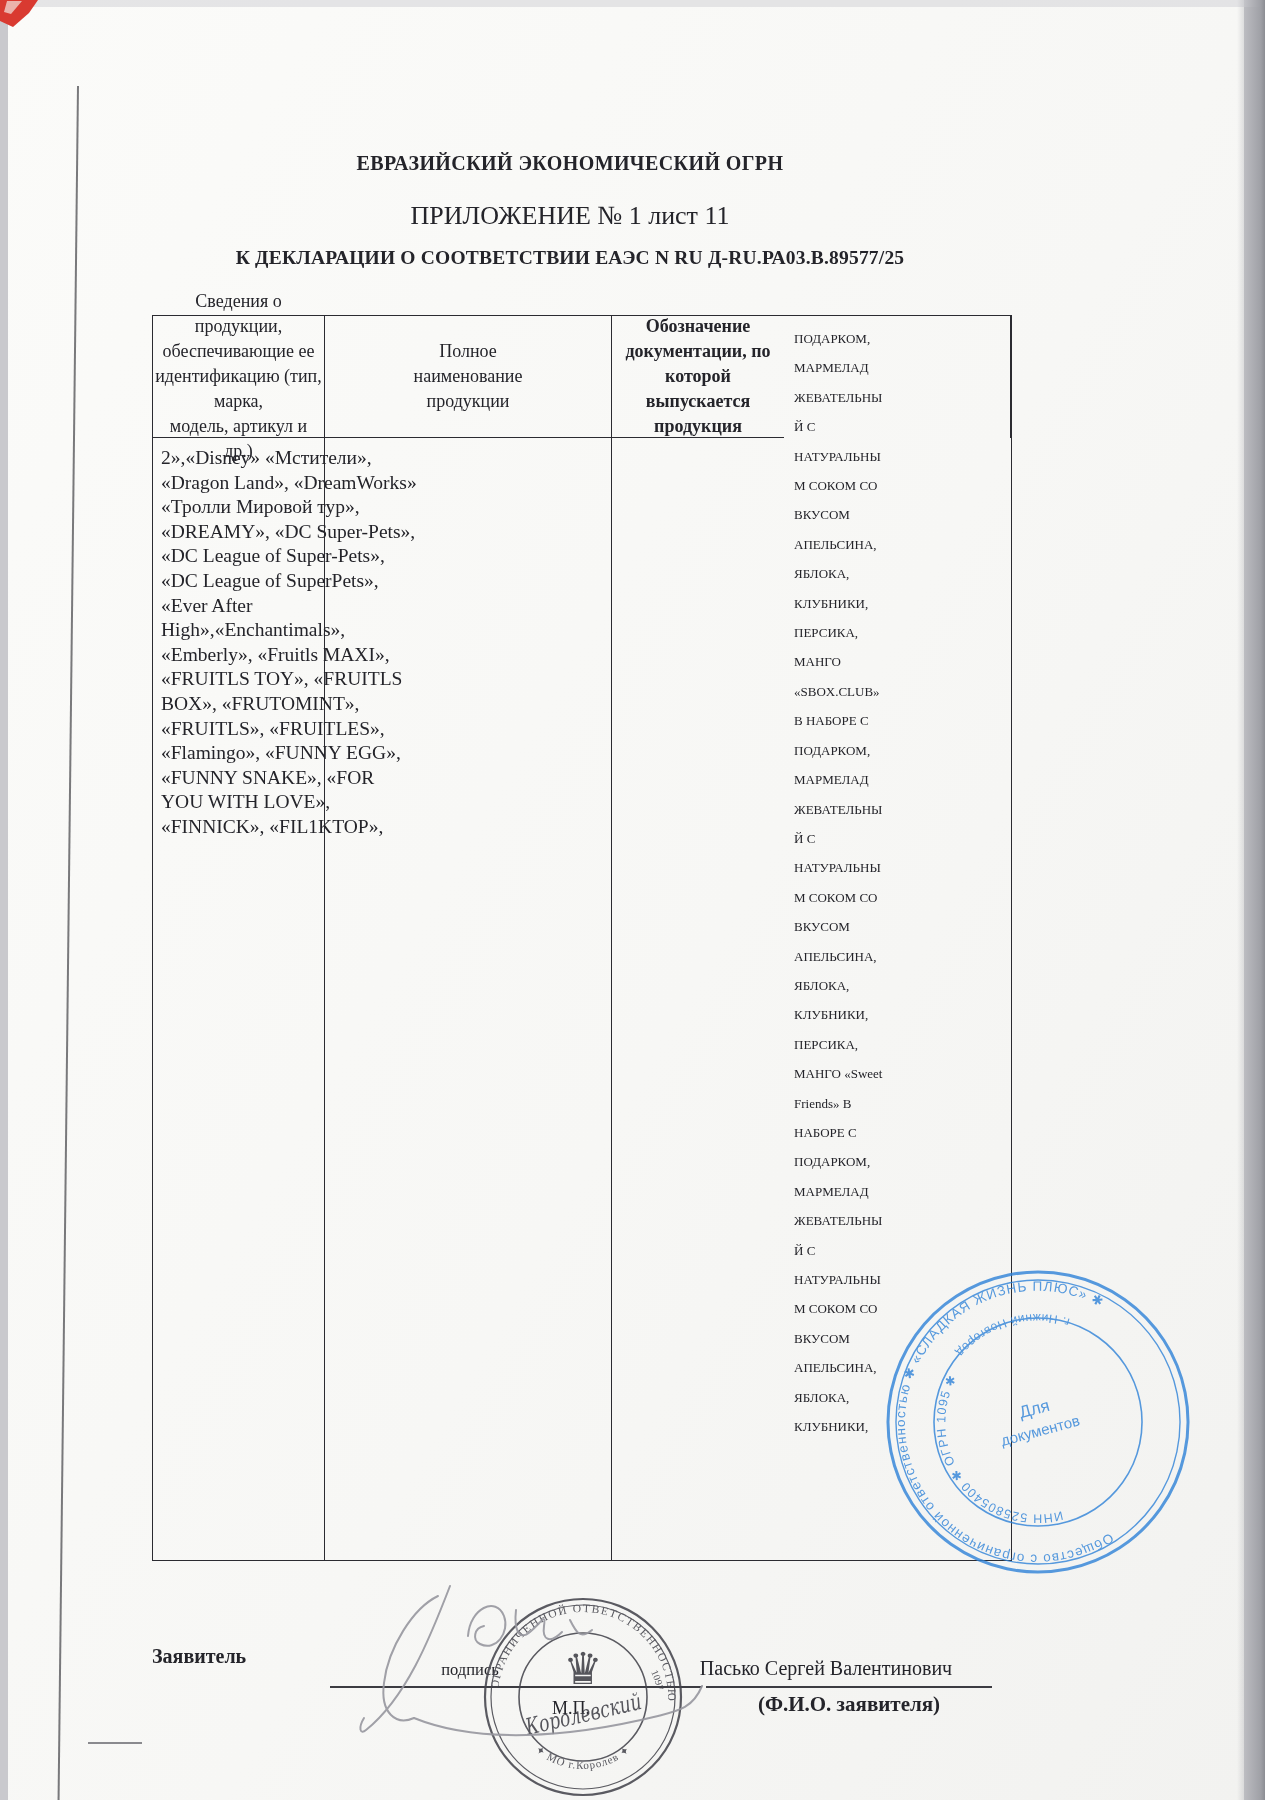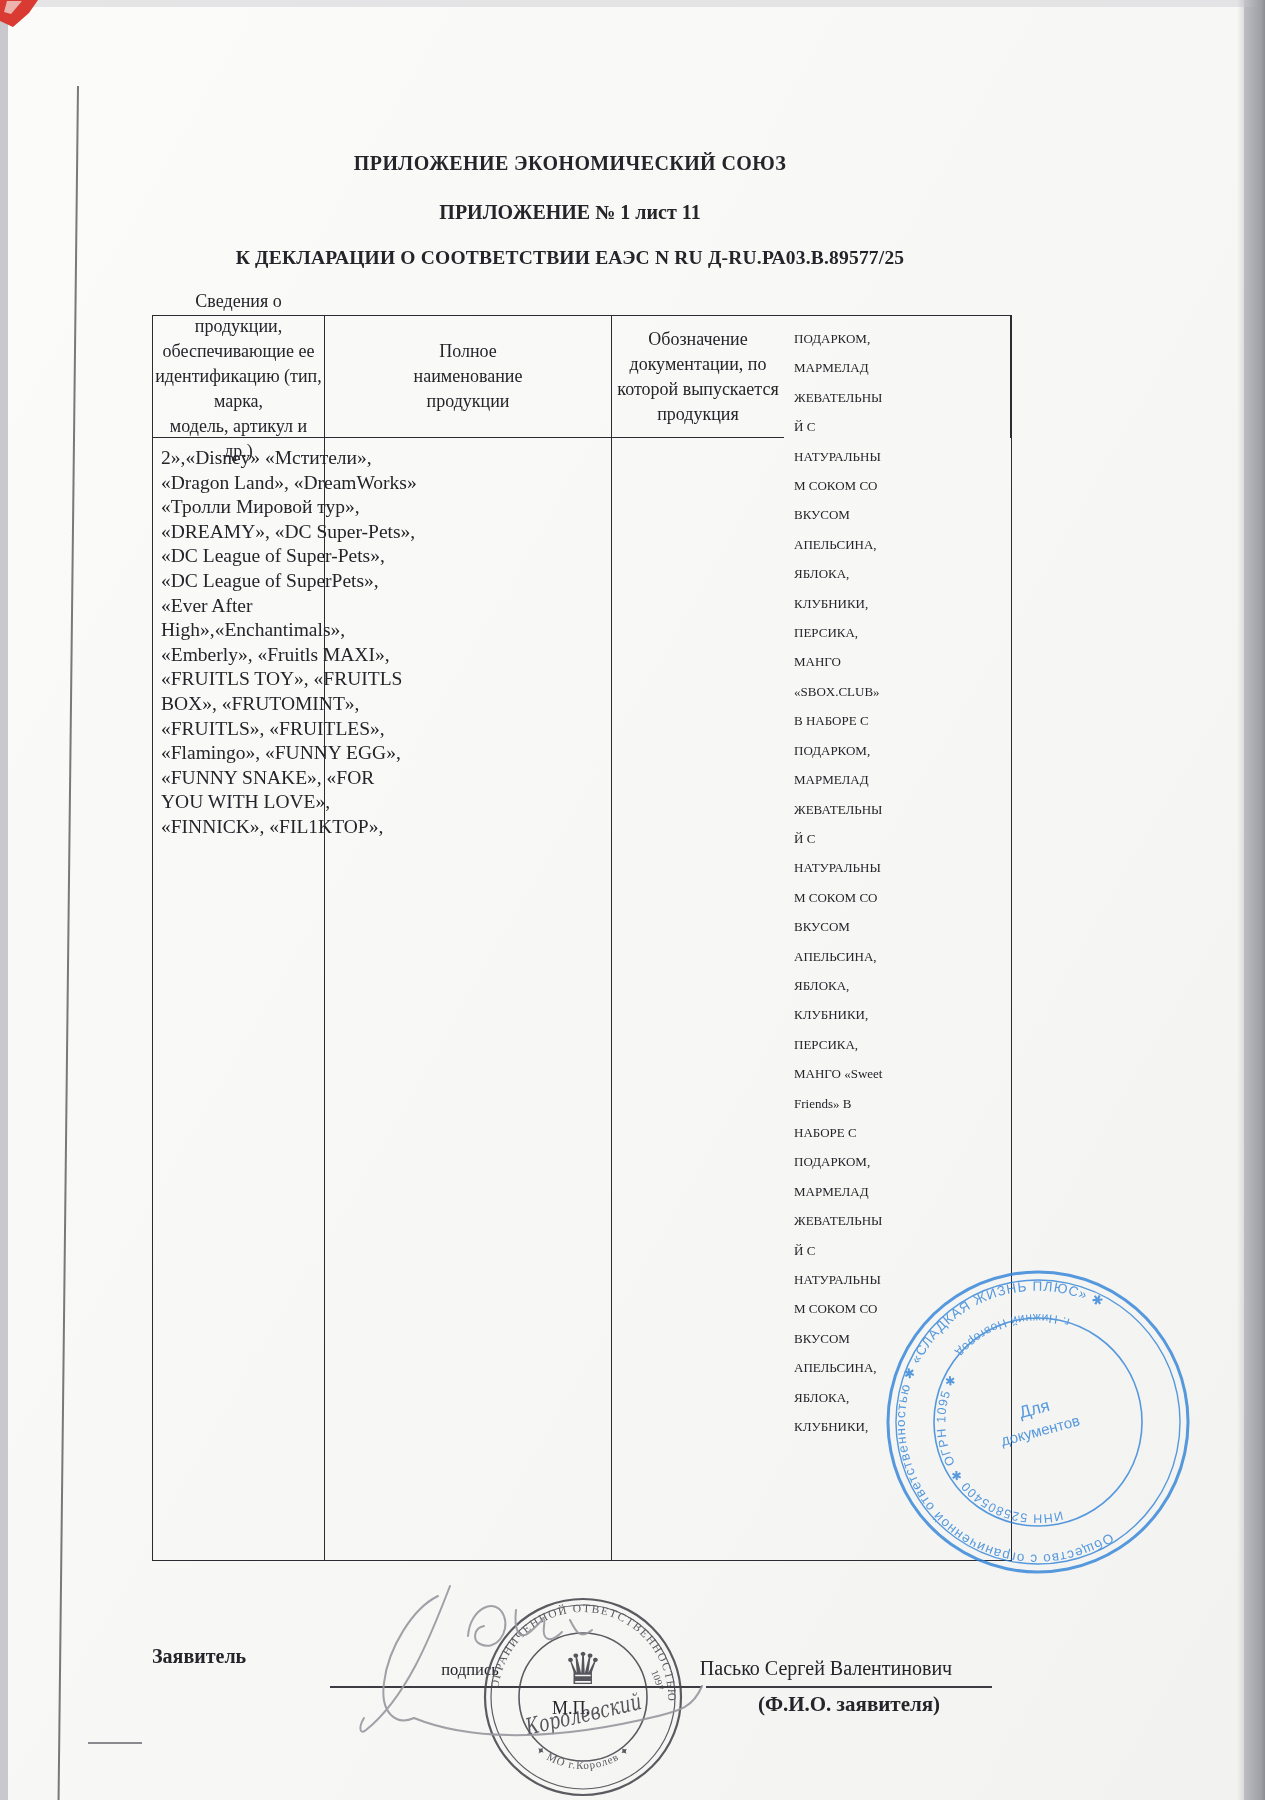--- a/index.html
+++ b/index.html
@@ -25,31 +25,31 @@
     position:absolute;left:77px;top:86px;width:1.6px;height:1715px;
     background:#4e4e52;opacity:.75;transform:rotate(0.65deg);transform-origin:top left;
   }
   .bottom-left-line{
     position:absolute;left:88px;top:1742px;width:54px;height:2px;background:#6e6e74;opacity:.8;
   }
   .titles{
     position:absolute;left:110px;top:0;width:920px;text-align:center;
   }
   .t1{position:absolute;top:152px;width:100%;font-weight:bold;font-size:20px;letter-spacing:.4px;}
-  .t2{position:absolute;top:201px;width:100%;font-weight:bold;font-size:20px;}
+  .t2{position:absolute;top:201px;width:100%;font-weight:normal;font-size:26px;}
   .t3{position:absolute;top:247px;width:100%;font-weight:bold;font-size:19.5px;letter-spacing:.2px;}
   .doc-table{
     position:absolute;left:152px;top:315px;width:858px;height:1244px;
     border:1.6px solid #2b2b31;display:grid;
     grid-template-columns:172px 287px 172px 1fr;
     grid-template-rows:122px 1fr;
     background:transparent;
   }
   .cell{border-right:1.4px solid #2b2b31;overflow:visible;}
-  .cell.last{border-right:none;}
+  .cell.last{border-right:none;font-weight:bold;}
   .hcell{
     border-bottom:1.6px solid #2b2b31;
     display:flex;align-items:center;justify-content:center;
     text-align:center;white-space:pre-line;
     font-size:18px;line-height:25px;padding:4px 2px;
   }
   .bcell{white-space:pre;}
   .b1{font-size:13px;line-height:29.4px;padding:8px 0 0 10px;}
   .b2{font-size:19.5px;line-height:24.6px;padding:8px 0 0 8px;}
   .footer-label{position:absolute;left:152px;top:1645px;font-weight:bold;font-size:20px;}
@@ -72,21 +72,21 @@
 <div class="edge-top"></div>
 <div class="fold-line"></div>
 <div class="bottom-left-line"></div>
 
 <svg class="red-mark" width="42" height="32">
   <polygon points="0,0 38,0 29,13 13,27 0,21" fill="#d93a31"></polygon>
   <polygon points="7,1 22,1 11,14 4,12" fill="#f0dcd6" opacity="0.75"></polygon>
 </svg>
 
 <div class="titles">
-  <div class="t1">ПРИЛОЖЕНИЕ ЭКОНОМИЧЕСКИЙ СОЮЗ</div>
+  <div class="t1">ЕВРАЗИЙСКИЙ ЭКОНОМИЧЕСКИЙ ОГРН</div>
   <div class="t2">ПРИЛОЖЕНИЕ № 1 лист 11</div>
   <div class="t3">К ДЕКЛАРАЦИИ О СООТВЕТСТВИИ ЕАЭС N RU Д-RU.РА03.В.89577/25</div>
 </div>
 
 <div class="doc-table">
   <div class="cell hcell">Сведения о продукции,
 обеспечивающие ее
 идентификацию (тип, марка,
 модель, артикул и др.)</div>
   <div class="cell hcell" style="white-space:pre-line;">Полное

